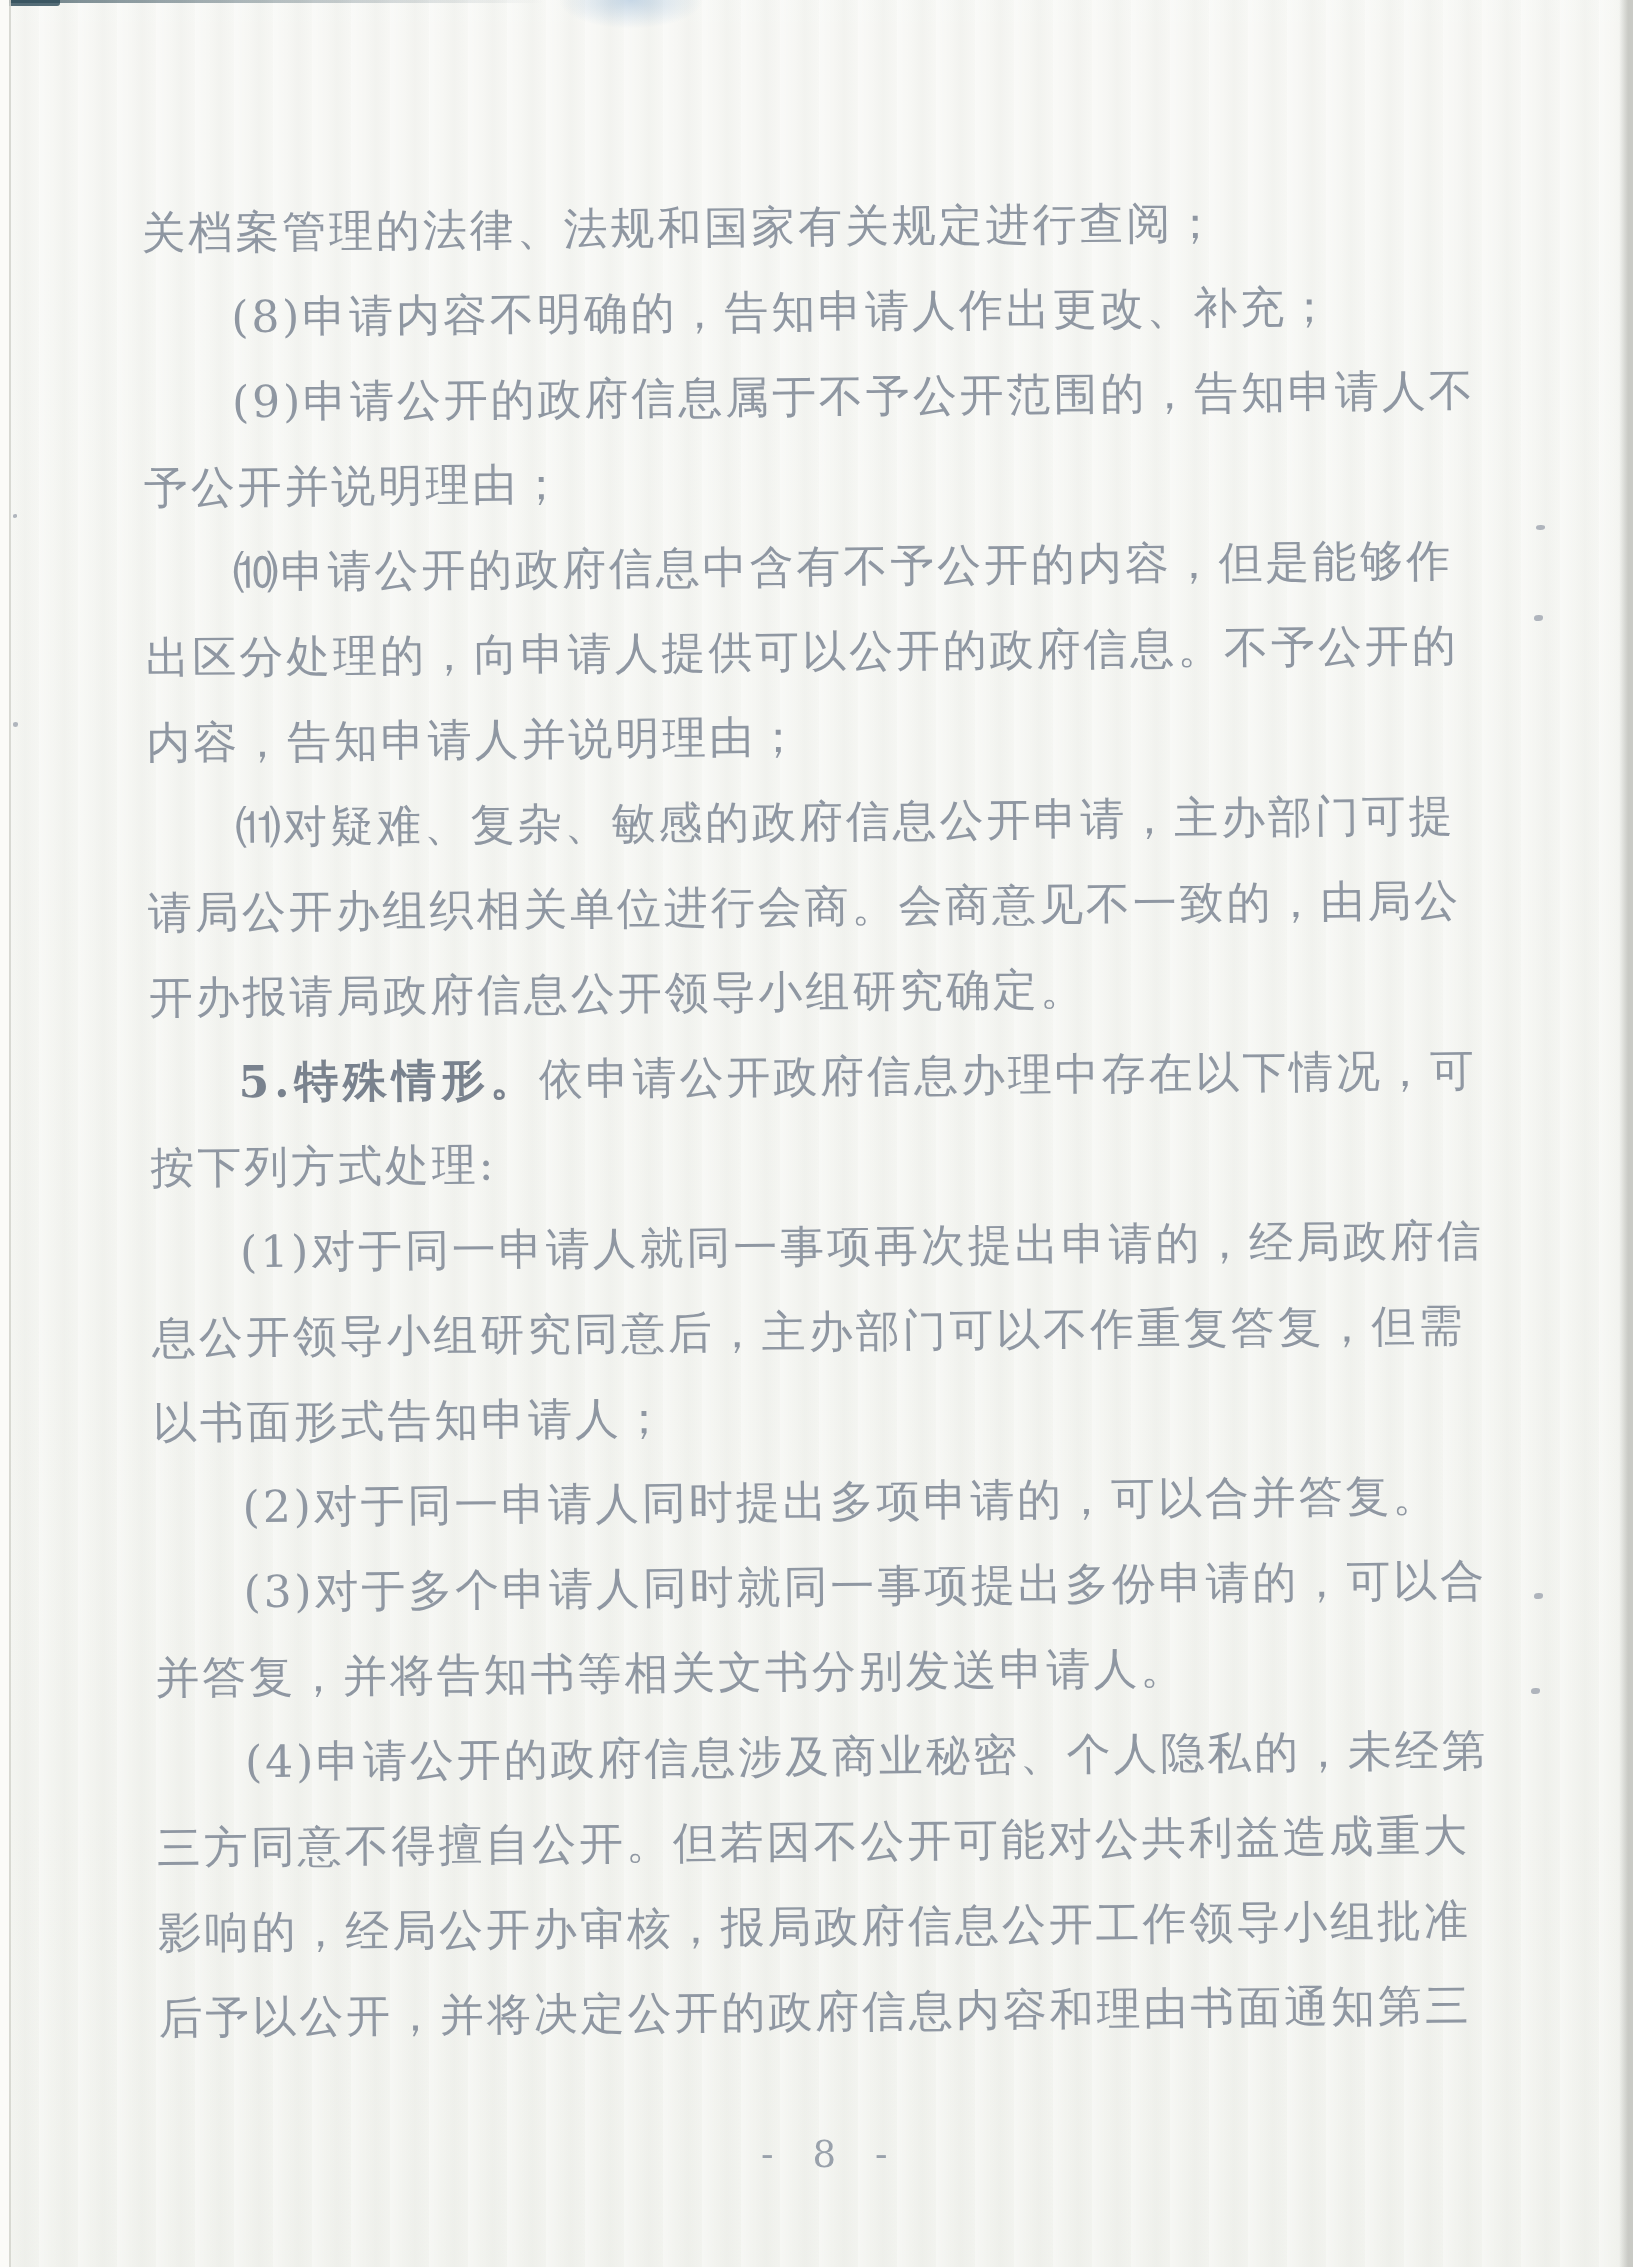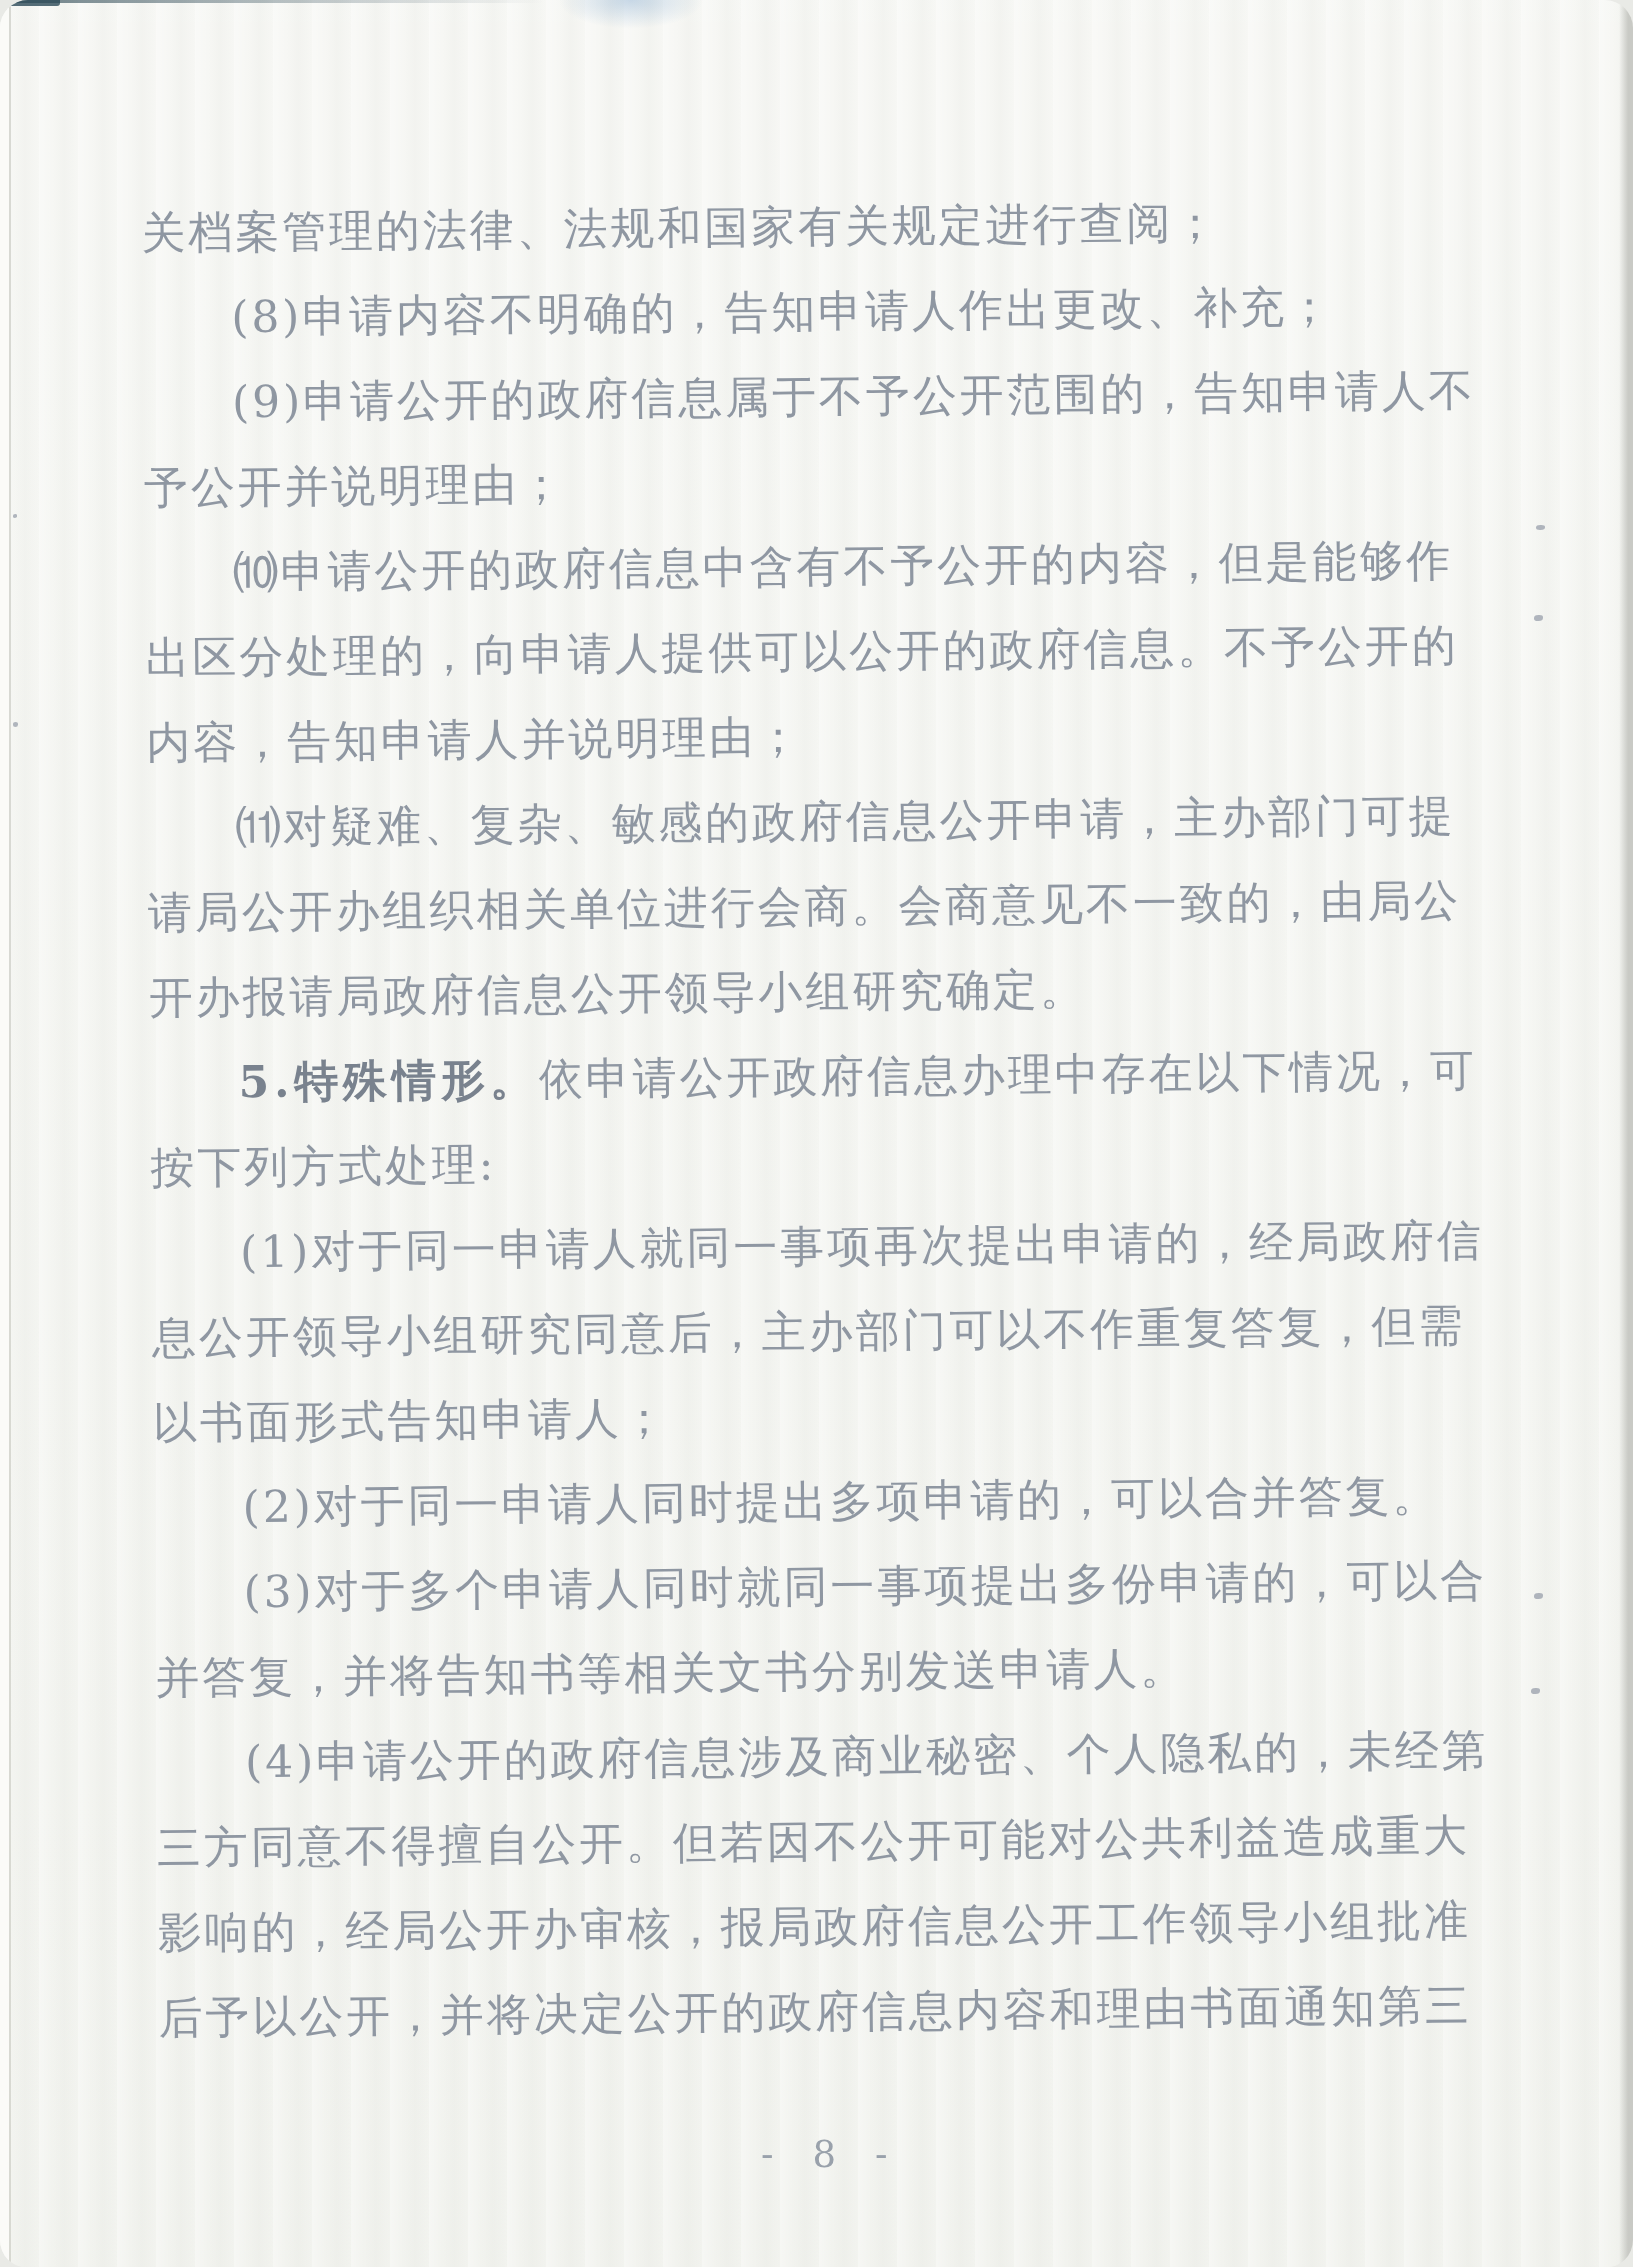--- a/index.html
+++ b/index.html
@@ -13,21 +13,20 @@
     height: 2268px;
     margin: 0 auto;
     overflow: hidden;
     background-color: var(--paper, #f4f5f1);
     background-image:
       repeating-linear-gradient(90deg,
         rgba(255,255,255,0.35) 0px, rgba(255,255,255,0.0) 13.6px,
         rgba(205,208,200,0.10) 25px, rgba(255,255,255,0.0) 39px),
       linear-gradient(180deg, rgba(255,255,255,0.25), rgba(230,232,226,0.15));
     font-family: "DejaVu Serif", serif;
-    border-radius: 28px;
   }
 
   
   .top-edge-line {
     position: absolute; left: 0; top: 0;
     width: 543px; height: 2.9px;
     background: linear-gradient(to right, rgba(60,85,95,0.75), rgba(90,110,120,0.25) 70%, rgba(90,110,120,0));
   }
   .top-edge-dark {
     position: absolute; left: 0; top: 0;

